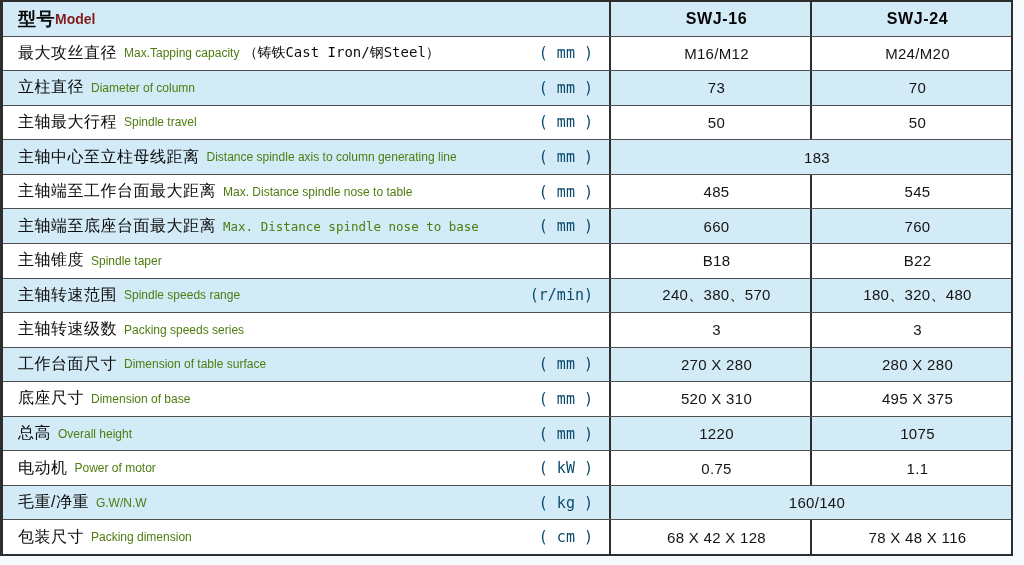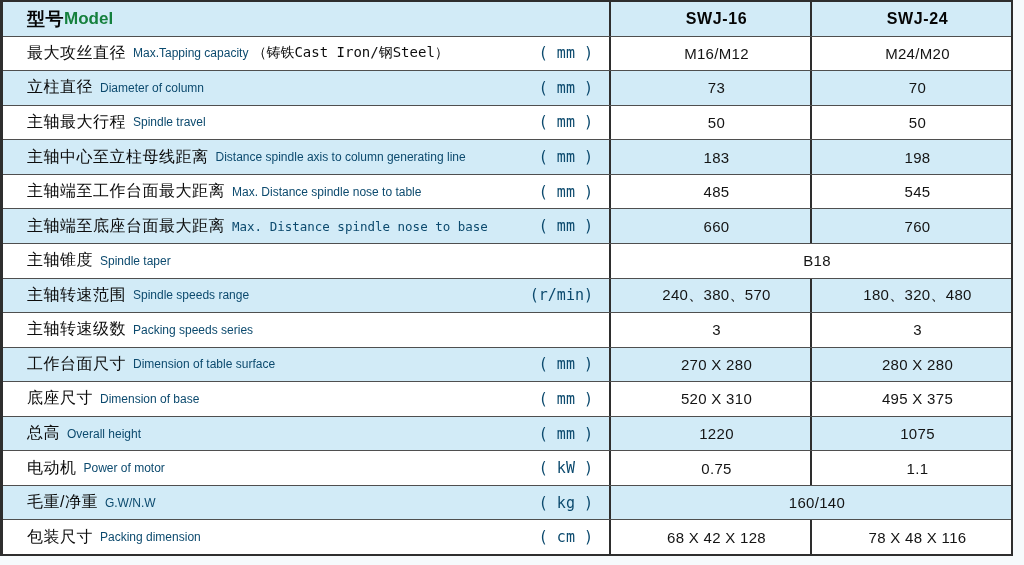--- a/index.html
+++ b/index.html
@@ -39,42 +39,42 @@
   .row:nth-child(odd) { background: var(--row-blue, #d2ebf7); }
   .cell {
     display: flex;
     align-items: center;
     box-sizing: border-box;
     min-width: 0;
     padding-left: 12px;
   }
   .label-cell {
     flex: 0 0 608px;
-    padding-left: 24px;
+    padding-left: 15px;
     border-right: 2px solid #2e2e2e;
     text-align: center;
   }
   .value-cell {
     flex: 1 1 0;
     justify-content: center;
     font-size: 15px;
     color: #141414;
     border-right: 2px solid #2e2e2e;
     letter-spacing: 0.3px;
   }
   .value-cell:last-child { border-right: none; }
   .zh {
     font-size: 16px;
     color: #0d0d0d;
     letter-spacing: 0.5px;
     white-space: nowrap;
   }
   .en {
     font-size: 12px;
-    color: #0c4a6e;
+    color: #4d7c0f;
     margin-left: 7px;
     white-space: nowrap;
   }
   .en.mono {
     font-family: "DejaVu Sans Mono", monospace;
     font-size: 12.5px;
   }
   .extra {
     font-size: 14px;
     color: #0d0d0d;
@@ -91,23 +91,23 @@
     white-space: nowrap;
   }
   .header-row .label-cell { align-items: center; }
   .model-zh {
     font-size: 18px;
     font-weight: bold;
     color: #050505;
     letter-spacing: 0.5px;
   }
   .model-en {
-    font-size: 17px;
+    font-size: 14px;
     font-weight: bold;
-    color: #15803d;
+    color: #7f1d1d;
   }
   .col-hdr {
     font-weight: bold;
     font-size: 16px;
     color: #050505;
     letter-spacing: 0.6px;
   }
 </style>
 </head>
 <body>
@@ -154,21 +154,20 @@
     <div class="cell value-cell">50</div>
   </div>
       <div class="row">
     <div class="cell label-cell">
       <span class="zh">主轴中心至立柱母线距离</span>
       <span class="en">Distance spindle axis to column generating line</span>
 
       <span class="unit">( mm )</span>
     </div>
     <div class="cell value-cell">183</div>
-    <div class="cell value-cell">198</div>
   </div>
       <div class="row">
     <div class="cell label-cell">
       <span class="zh">主轴端至工作台面最大距离</span>
       <span class="en">Max. Distance spindle nose to table</span>
 
       <span class="unit">( mm )</span>
     </div>
     <div class="cell value-cell">485</div>
     <div class="cell value-cell">545</div>
@@ -184,20 +183,21 @@
     <div class="cell value-cell">760</div>
   </div>
       <div class="row">
     <div class="cell label-cell">
       <span class="zh">主轴锥度</span>
       <span class="en">Spindle taper</span>
 
       <span class="unit"></span>
     </div>
     <div class="cell value-cell">B18</div>
+    <div class="cell value-cell">B22</div>
   </div>
       <div class="row">
     <div class="cell label-cell">
       <span class="zh">主轴转速范围</span>
       <span class="en">Spindle speeds range</span>
 
       <span class="unit">(r/min)</span>
     </div>
     <div class="cell value-cell">240、380、570</div>
     <div class="cell value-cell">180、320、480</div>

